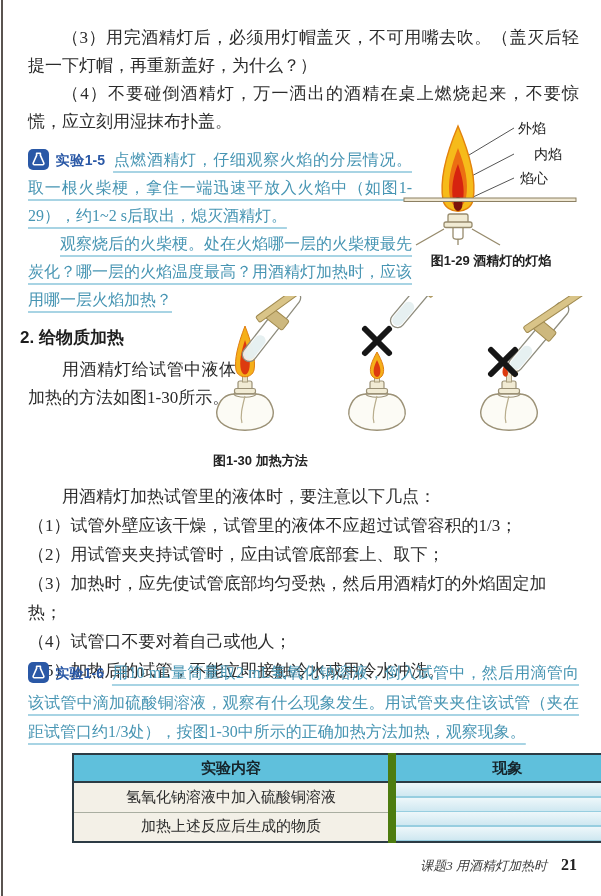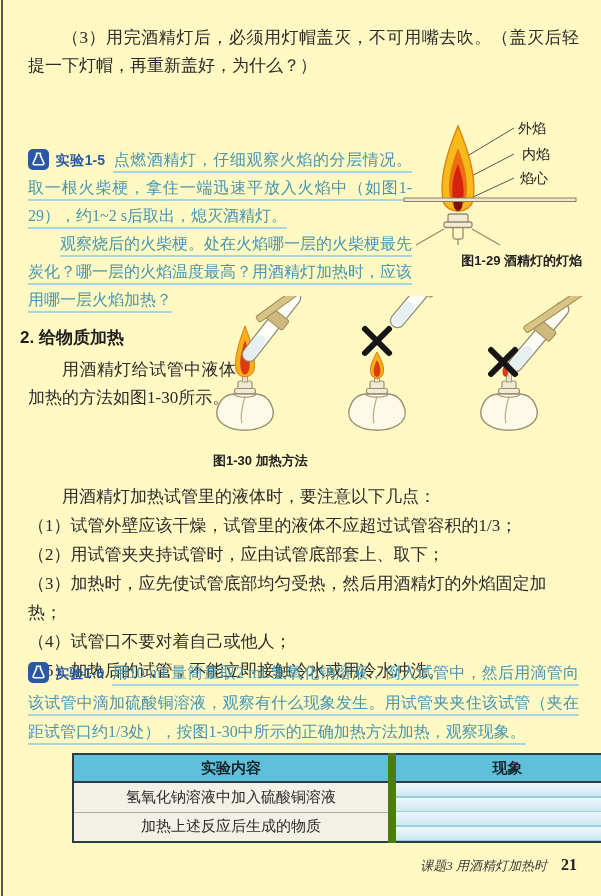--- a/index.html
+++ b/index.html
@@ -1,19 +1,19 @@
 <!DOCTYPE html>
 <html><head>
 <meta charset="utf-8">
 <style>
   * { margin:0; padding:0; box-sizing:border-box; }
   html,body { background:#e9e6de; }
   .page {
     position:relative; width:601px; height:896px; margin:0 auto;
-    background:#fef9c3; overflow:hidden;
+    background:#ffffff; overflow:hidden;
     font-family:"Liberation Serif", serif; color:#2b2b2b;
   }
   .edge { position:absolute; left:1px; top:0; bottom:0; width:2px; background:#5a5450; }
 
   
   .intro { position:absolute; left:28px; top:24px; width:551px; font-size:17px; line-height:28px; text-align:justify; }
   .intro p { text-indent:2em; }
 
   
   .exp-text { color:#4795b3; text-decoration:underline; text-decoration-color:#a8d4e4; text-decoration-thickness:1.5px; text-underline-offset:6px; }
@@ -21,21 +21,21 @@
   .exp-badge { display:inline-block; width:21px; height:21px; vertical-align:-5px; }
   .exp15 { position:absolute; left:28px; top:146px; width:384px; font-size:16px; line-height:28px; text-align:justify; }
   .exp15 .p2 { text-indent:2em; }
   .exp16 { position:absolute; left:28px; top:658px; width:551px; font-size:16px; line-height:29px; text-align:justify; }
 
   
   .fig129 { position:absolute; left:400px; top:118px; width:182px; }
   .fig129 .art { position:relative; width:182px; height:128px; }
   .fig129 .flabel { position:absolute; font-size:14px; color:#222; font-family:"Liberation Serif", serif; }
   .figcap { font-size:13px; font-weight:bold; font-family:"Liberation Sans", sans-serif; color:#222; }
-  .fig129 .figcap { text-align:right; margin-top:6px; }
+  .fig129 .figcap { text-align:center; margin-top:6px; }
 
   
   .sec2h { position:absolute; left:20px; top:326px; font-family:"Liberation Sans", sans-serif; font-weight:bold; font-size:17px; color:#1d1d1d; }
   .sec2p { position:absolute; left:28px; top:356px; width:208px; font-size:17px; line-height:28px; text-align:justify; }
   .sec2p p { text-indent:2em; }
 
   
   .fig130 { position:absolute; left:195px; top:296px; width:392px; height:152px; }
   .fig130 svg { display:inline-block; }
   .fig130cap { position:absolute; left:213px; top:452px; }
@@ -59,20 +59,21 @@
   .footer .pg { font-style:normal; font-weight:bold; font-size:16px; color:#222; margin-left:14px; }
 </style>
 </head>
 <body>
 
 <div class="page">
   <div class="edge"></div>
 
   <div class="intro">
     <p>（3）用完酒精灯后，必须用灯帽盖灭，不可用嘴去吹。（盖灭后轻提一下灯帽，再重新盖好，为什么？）</p>
+    <p>（4）不要碰倒酒精灯，万一洒出的酒精在桌上燃烧起来，不要惊慌，应立刻用湿抹布扑盖。</p>
   </div>
 
   <div class="exp15">
     <p>
       <span class="exp-badge"><svg width="21" height="21" viewBox="0 0 21 21">
             <rect x="0" y="0" width="21" height="21" rx="5" fill="#2a58a6"></rect>
             <path d="M8.6,4.2 h3.8 v2.2 l3.4,7.6 a1.2,1.2 0 0 1 -1.1,1.7 h-8.4 a1.2,1.2 0 0 1 -1.1,-1.7 l3.4,-7.6 z" fill="none" stroke="#ffffff" stroke-width="1.6" stroke-linejoin="round"></path>
           </svg></span><span class="exp-label">实验1-5</span><span class="exp-text">点燃酒精灯，仔细观察火焰的分层情况。取一根火柴梗，拿住一端迅速平放入火焰中（如图1-29），约1~2 s后取出，熄灭酒精灯。</span>
     </p>
     <p class="p2"><span class="exp-text">观察烧后的火柴梗。处在火焰哪一层的火柴梗最先炭化？哪一层的火焰温度最高？用酒精灯加热时，应该用哪一层火焰加热？</span></p>
@@ -96,21 +97,21 @@
         <rect x="4" y="80" width="172" height="3.5" fill="#efe7d2" stroke="#8c8063" stroke-width="1"></rect>
 
         <rect x="48" y="96" width="20" height="12" rx="2" fill="#f1ebd4" stroke="#978b6d" stroke-width="1.3"></rect>
         <rect x="44" y="104" width="28" height="5.5" rx="2" fill="#f1ebd4" stroke="#978b6d" stroke-width="1.3"></rect>
         <path d="M53,110 L53,119 C53,122 63,122 63,119 L63,110" fill="none" stroke="#978b6d" stroke-width="1.3"></path>
         <line x1="58" y1="122" x2="58" y2="127" stroke="#978b6d" stroke-width="1.3"></line>
 
         <path d="M16,127 L44,111 M100,127 L72,111" fill="none" stroke="#978b6d" stroke-width="1.4"></path>
       </svg>
       <span class="flabel" style="left:118px; top:2px;">外焰</span>
-      <span class="flabel" style="left:122px; top:28px;">内焰</span>
+      <span class="flabel" style="left:134px; top:28px;">内焰</span>
       <span class="flabel" style="left:120px; top:52px;">焰心</span>
     </div>
     <div class="figcap">图1-29 酒精灯的灯焰</div>
   </div>
 
   <div class="sec2h">2. 给物质加热</div>
   <div class="sec2p">
     <p>用酒精灯给试管中液体加热的方法如图1-30所示。</p>
   </div>
 

